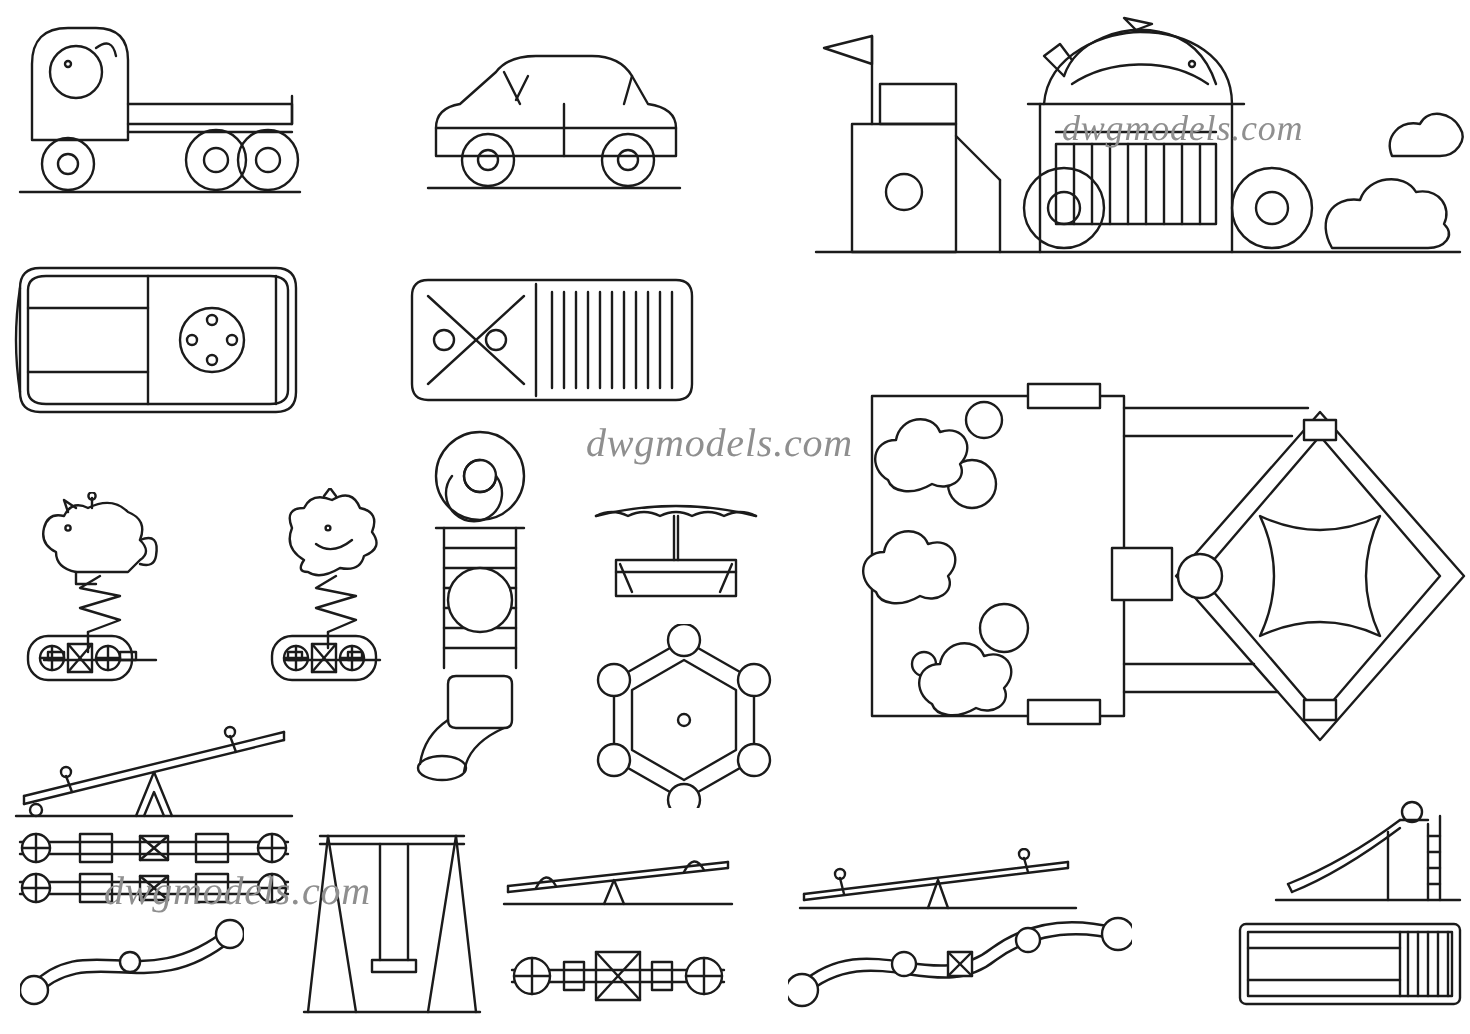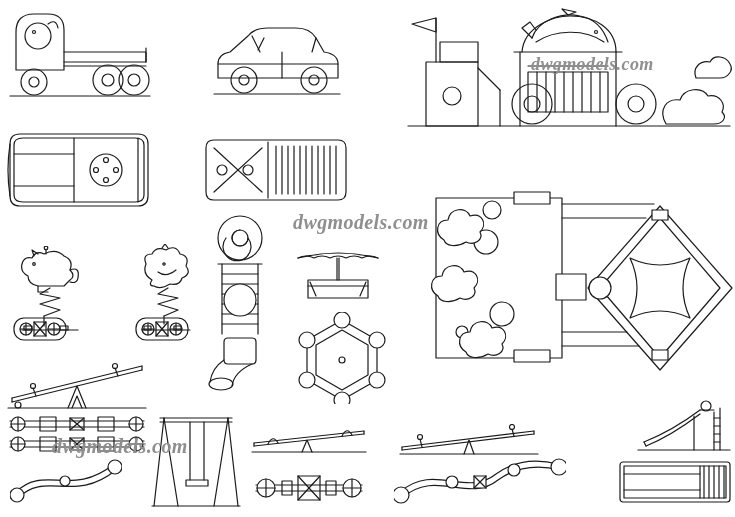--- a/index.html
+++ b/index.html
@@ -1,17 +1,17 @@
 <!DOCTYPE html>
 <html style="--background: #ffffff; --line: #1b1b1b; --watermark: #8f8f8f;"><head>
 <meta charset="utf-8">
 <style>
   html,body{margin:0;padding:0;background:#fff;}
   .page{position:relative;width:735px;height:515px;background:var(--background,#ffffff);
-        overflow:hidden;font-family:"Liberation Sans",sans-serif;font-weight:bold;}
+        overflow:hidden;font-family:"Liberation Sans",sans-serif;}
   .fig{position:absolute;color:var(--line,#1b1b1b);}
   .fig svg{display:block;}
   .wm{position:absolute;font-family:"Liberation Serif",serif;font-style:italic;
       color:var(--watermark,#8f8f8f);letter-spacing:.4px;white-space:nowrap;user-select:none;}
   .wm1{left:531px;top:54px;font-size:18px;}
   .wm2{left:293px;top:211px;font-size:20px;}
   .wm3{left:52px;top:435px;font-size:20px;}
 </style>
 </head>
 <body>

